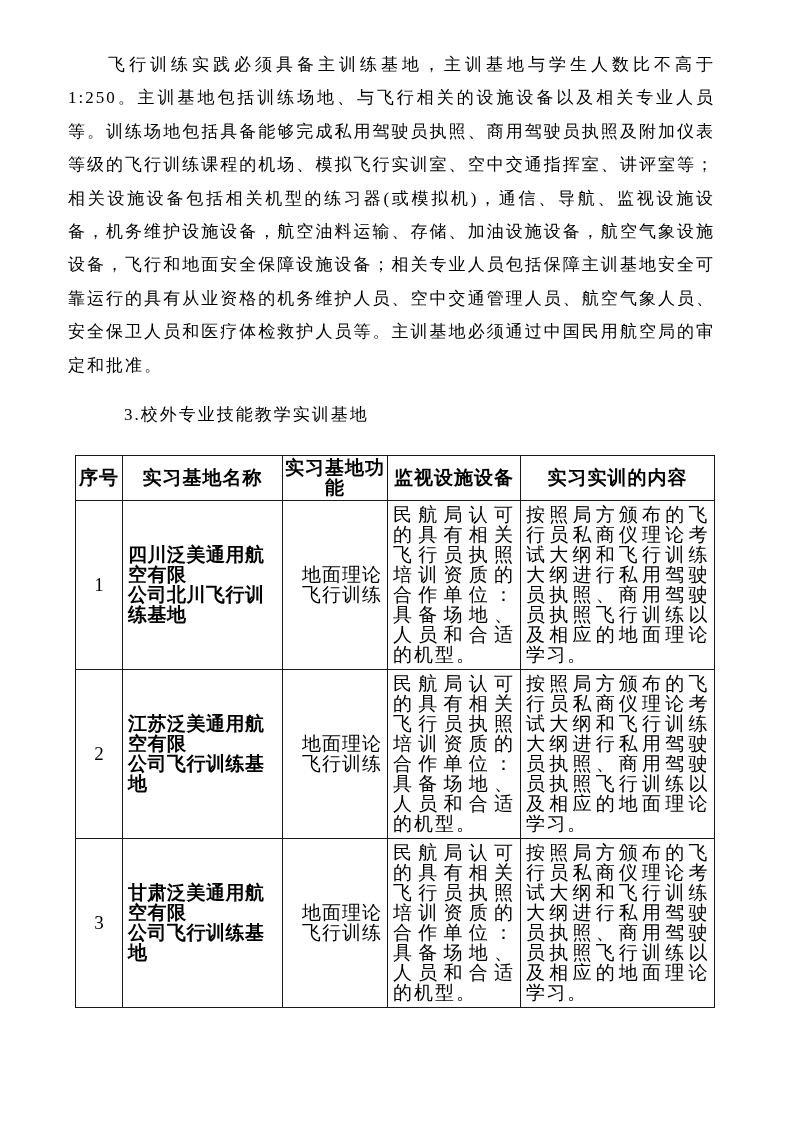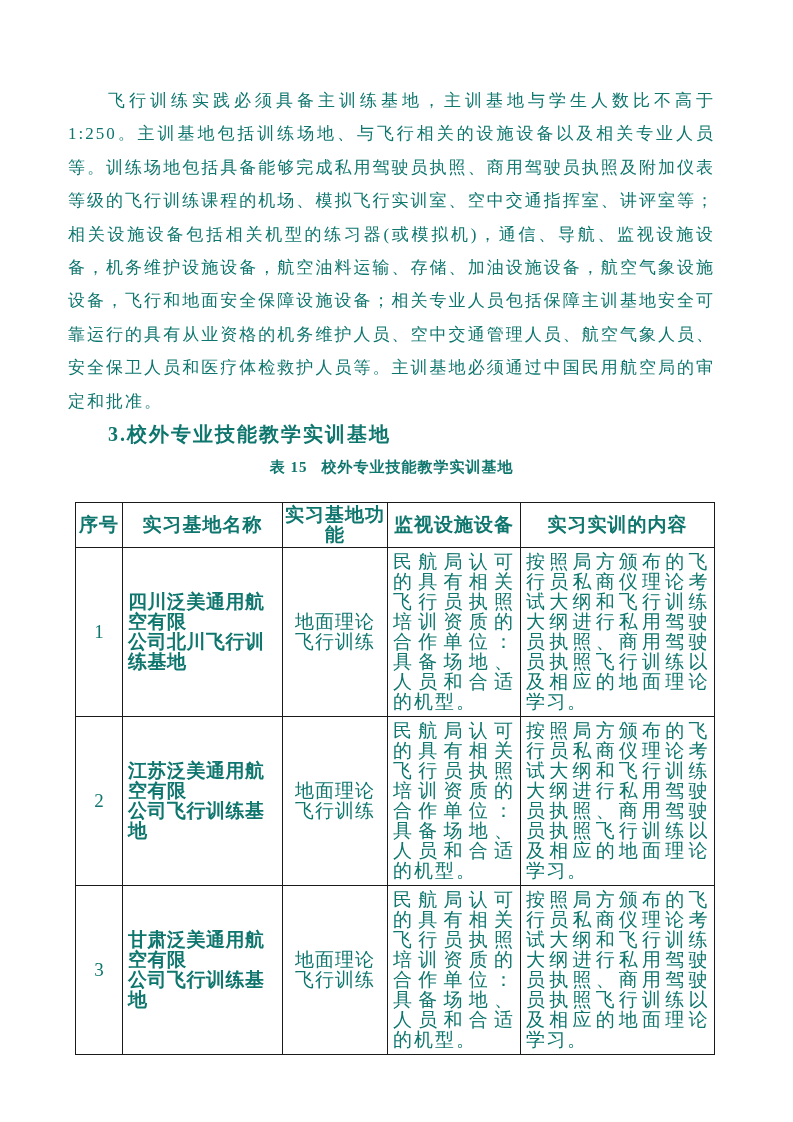--- a/index.html
+++ b/index.html
@@ -5,41 +5,41 @@
   html, body { margin: 0; padding: 0; background: #e8e8e8; }
   * { box-sizing: border-box; }
 
   .page {
     position: relative;
     width: 793px;
     height: 1122px;
     margin: 0 auto;
     background: #ffffff;
     font-family: "Liberation Serif", "DejaVu Serif", serif;
-    color: #0f766e;
-    padding: 84px 78px 0 68px;
+    color: #000000;
+    padding: 48px 78px 0 68px;
     overflow: hidden;
   }
 
   .body-para {
     margin: 0;
     font-size: 17px;
     line-height: 33.4px;
     letter-spacing: 2px;
     text-align: justify;
     text-justify: inter-character;
     text-indent: 40px;
   }
 
   .section-heading {
-    margin: 0;
-    font-size: 20px;
+    margin: 16px;
+    font-size: 17px;
     line-height: 33.4px;
     letter-spacing: 2px;
-    font-weight: bold;
+    font-weight: normal;
     text-indent: 40px;
   }
 
   .table-caption {
     margin: 6px 0 0 0;
     text-align: center;
     font-size: 15px;
     line-height: 21px;
     font-weight: bold;
     letter-spacing: 1px;
@@ -66,43 +66,40 @@
     font-weight: bold;
     font-size: 19px;
     text-align: center;
     padding: 2px 2px;
     letter-spacing: 1px;
   }
   table.bases td { height: 104px; }
 
   td.c-num    { text-align: center; }
   td.c-name   { text-align: left; font-weight: bold; white-space: pre-line; font-size: 14px; line-height: 24px; letter-spacing: 0.5px; }
-  td.c-func   { text-align: center; white-space: pre-line; line-height: 22px; letter-spacing: 1px; }
+  td.c-func   { text-align: right; white-space: pre-line; line-height: 22px; letter-spacing: 1px; }
   td.c-cond   { text-align: justify; text-justify: inter-character; letter-spacing: 2px; }
   td.c-content{ text-align: justify; text-justify: inter-character; letter-spacing: 1.5px; }
 
   .col-no      { width: 47px; }
   .col-name    { width: 160px; }
   .col-func    { width: 105px; }
   .col-cond    { width: 133px; }
   .col-content { width: 194px; }
 </style>
 </head>
 <body>
 
 <div class="page">
 
   <p class="body-para">飞行训练实践必须具备主训练基地，主训基地与学生人数比不高于 1:250。主训基地包括训练场地、与飞行相关的设施设备以及相关专业人员等。训练场地包括具备能够完成私用驾驶员执照、商用驾驶员执照及附加仪表等级的飞行训练课程的机场、模拟飞行实训室、空中交通指挥室、讲评室等；相关设施设备包括相关机型的练习器(或模拟机)，通信、导航、监视设施设备，机务维护设施设备，航空油料运输、存储、加油设施设备，航空气象设施设备，飞行和地面安全保障设施设备；相关专业人员包括保障主训基地安全可靠运行的具有从业资格的机务维护人员、空中交通管理人员、航空气象人员、安全保卫人员和医疗体检救护人员等。主训基地必须通过中国民用航空局的审定和批准。</p>
 
 
   <p class="section-heading">3.校外专业技能教学实训基地</p>
 
-  <p class="table-caption">
-    <span class="cap-label">表 15</span><span class="cap-title">校外专业技能教学实训基地</span>
-  </p>
 
   <table class="bases">
     <colgroup>
       <col class="col-no">
       <col class="col-name">
       <col class="col-func">
       <col class="col-cond">
       <col class="col-content">
     </colgroup>
     <thead>

